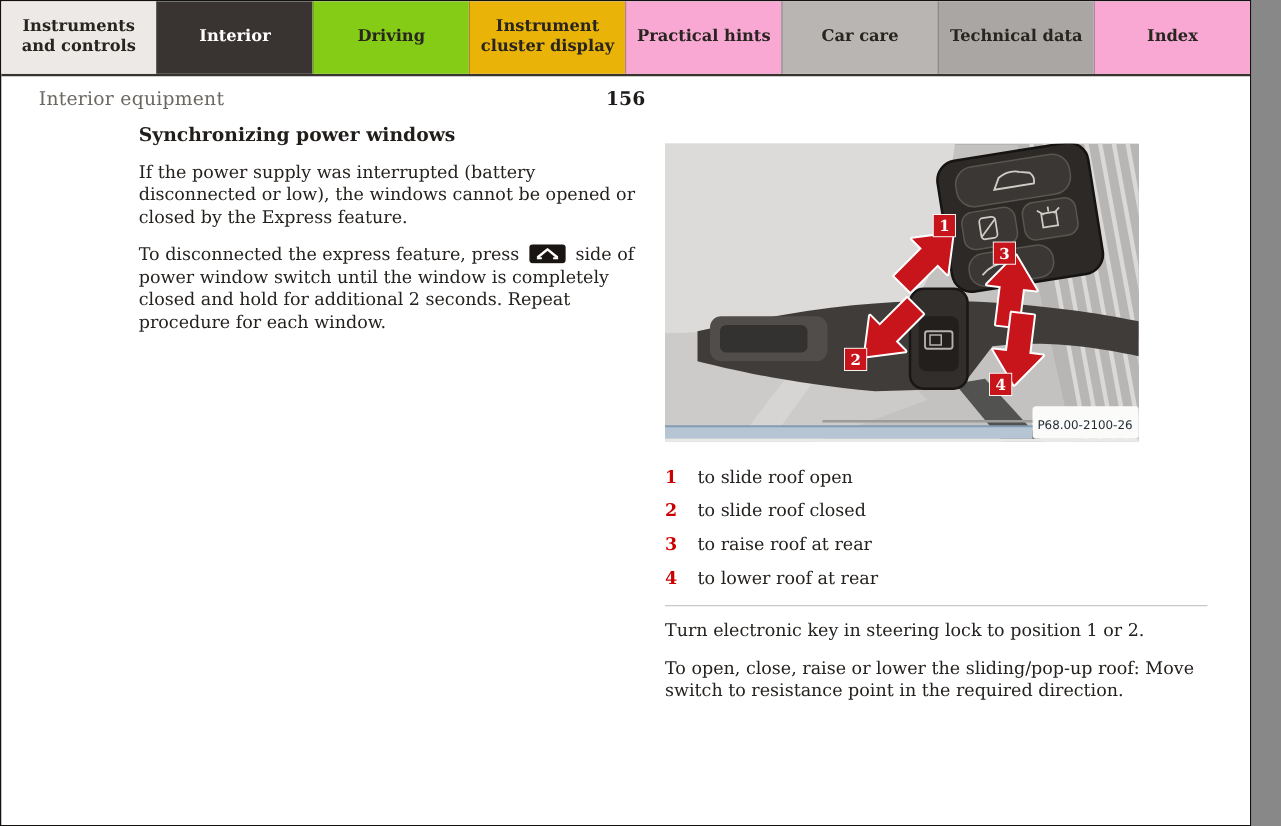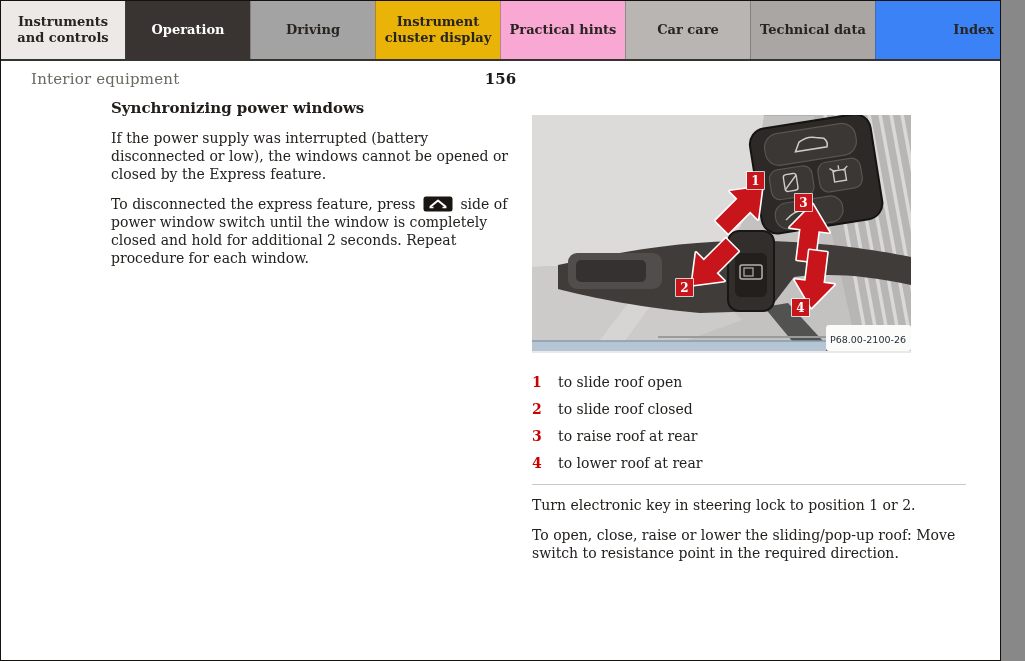--- a/index.html
+++ b/index.html
@@ -56,38 +56,38 @@
 </head>
 <body>
 
 <div class="page">
 
   <nav class="tabbar">
     <div class="tab" style="background: rgb(236, 233, 230);">
         <span>Instruments and controls</span>
       </div>
     <div class="tab active">
-        <span>Operation</span>
-      </div>
-    <div class="tab" style="background: #a3a3a3;">
+        <span>Interior</span>
+      </div>
+    <div class="tab" style="background: #84cc16;">
         <span>Driving</span>
       </div>
     <div class="tab" style="background: #eab308;">
         <span>Instrument cluster display</span>
       </div>
     <div class="tab" style="background: #f9a8d4;">
         <span>Practical hints</span>
       </div>
     <div class="tab" style="background: rgb(184, 181, 178);">
         <span>Car care</span>
       </div>
     <div class="tab" style="background: rgb(169, 166, 163);">
         <span>Technical data</span>
       </div>
-    <div class="tab" style="background: #3b82f6; justify-content: flex-end;">
+    <div class="tab" style="background: #f9a8d4;">
         <span>Index</span>
       </div>
   </nav>
 
   <header class="pagehead">
     <span class="section-title">Interior equipment</span>
     <span class="page-number">156</span>
   </header>
 
   <section class="col col-left">

